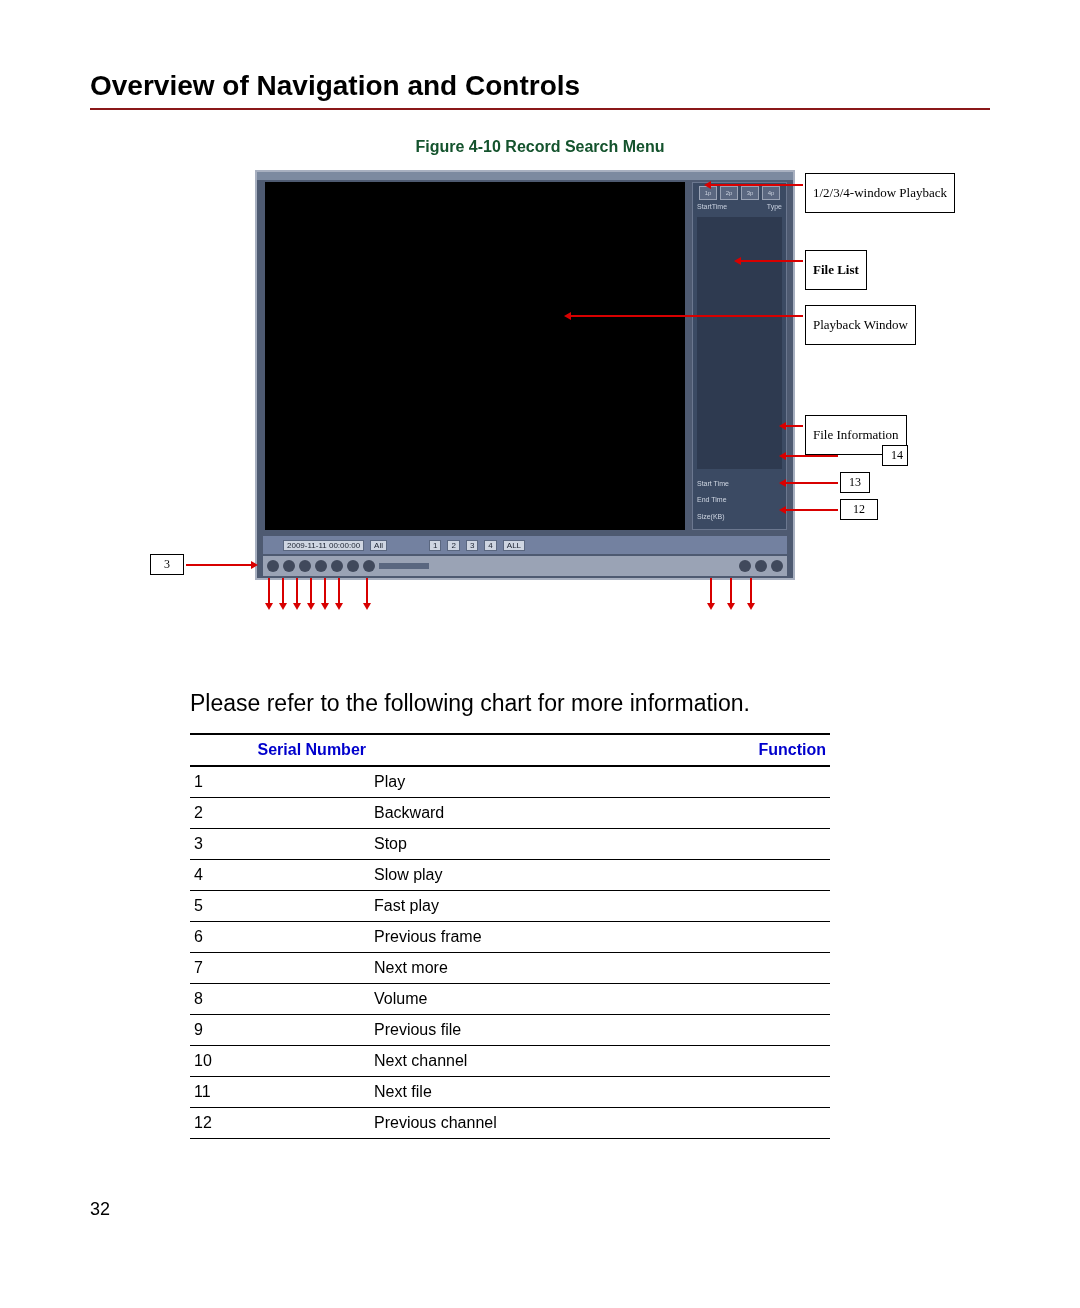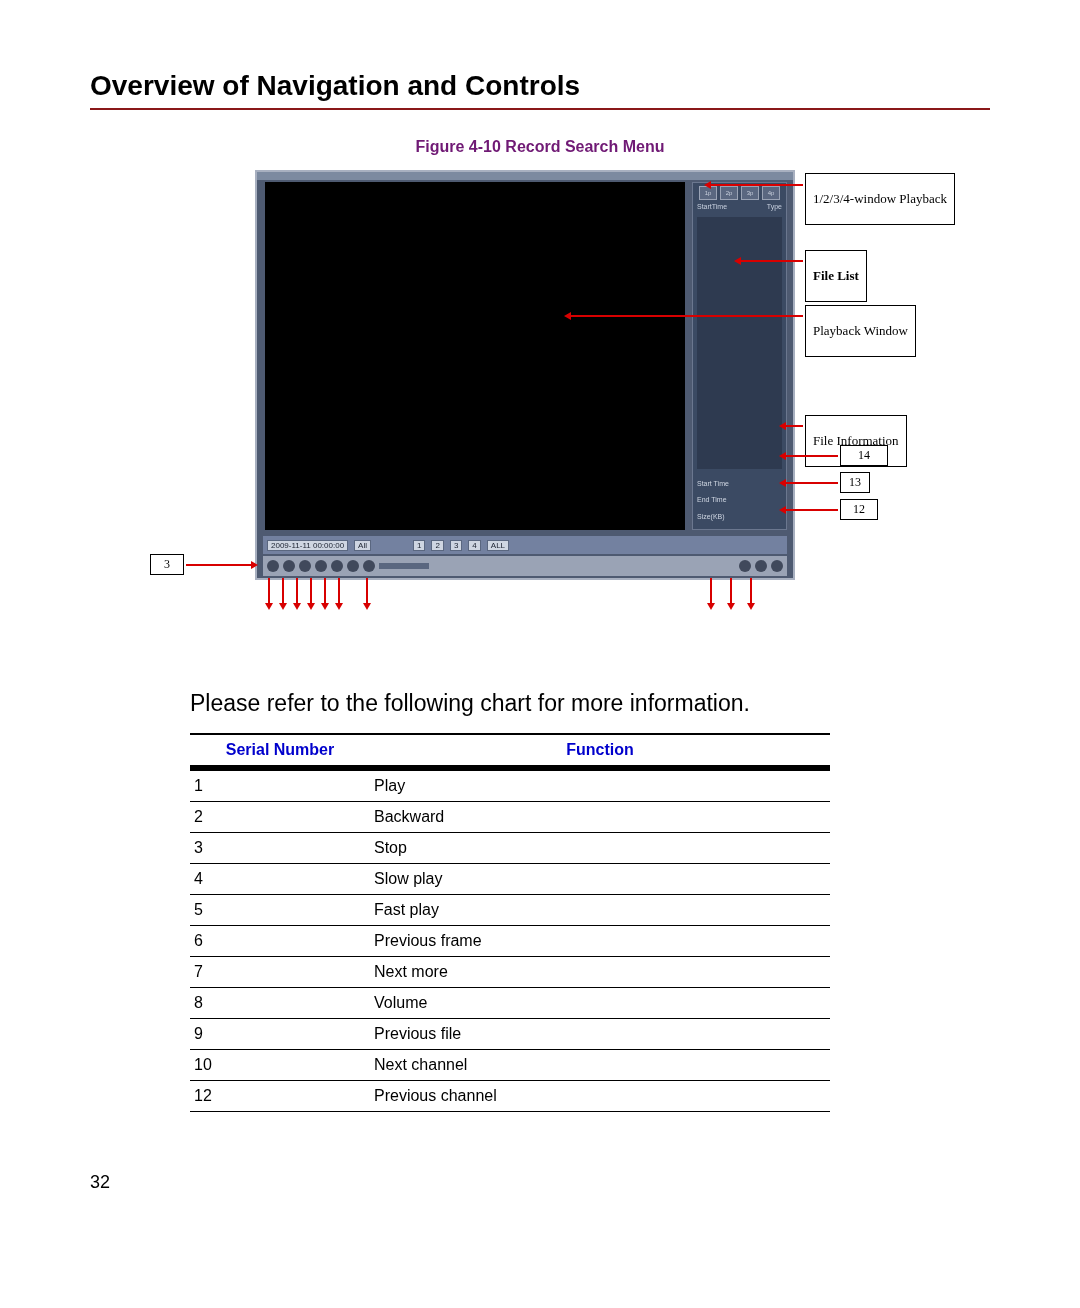--- a/index.html
+++ b/index.html
@@ -1,61 +1,61 @@
 <!DOCTYPE html>
 <html><head>
 <meta charset="utf-8">
 <style>
   * { box-sizing: border-box; margin: 0; padding: 0; }
   html, body { width: 1080px; background: #fff; font-family: Arial, Helvetica, sans-serif; color: #000; }
   .page { padding: 70px 90px 40px 90px; }
   .section-title { font-size: 28px; font-weight: 700; margin-bottom: 6px; }
   .headline-rule { border: none; border-top: 2px solid #8a1819; margin-bottom: 28px; }
-  .figure-caption { text-align: center; font-size: 16px; font-weight: bold; color: #701a75; margin-bottom: 14px; }
+  .figure-caption { text-align: center; font-size: 16px; font-weight: bold; color: #14532d; margin-bottom: 14px; }
 
   .figure-wrap { position: relative; width: 780px; height: 500px; margin: 0 auto 20px auto; }
 
   
   .player { position: absolute; left: 105px; top: 0; width: 540px; height: 410px; border: 2px solid #a8b0c0; background: #4e5a71; }
   .player-top { position: absolute; top: 0; left: 0; right: 0; height: 8px; background: #7c8aa0; }
   .video-area { position: absolute; left: 8px; top: 10px; width: 420px; height: 348px; background: #000; }
   .side-panel { position: absolute; right: 6px; top: 10px; width: 95px; height: 348px; background: #3b4a63; border: 1px solid #6b778f; }
   .win-btns { position: absolute; top: 3px; left: 6px; right: 6px; height: 14px; display: flex; gap: 3px; }
   .wb { flex: 1; background: #5a6780; border: 1px solid #9aa3b5; font-size: 6px; color: #c7cedb; display: flex; align-items: center; justify-content: center; }
   .side-head { position: absolute; top: 20px; left: 4px; right: 4px; height: 12px; font-size: 7px; color: #c8d0df; display: flex; justify-content: space-between; }
   .side-list { position: absolute; top: 34px; left: 4px; right: 4px; bottom: 60px; background: #2e3a50; }
   .side-info { position: absolute; bottom: 4px; left: 4px; right: 4px; height: 50px; font-size: 7px; color: #cfd6e2; display: flex; flex-direction: column; justify-content: space-around; }
   .time-row { display: flex; justify-content: space-between; }
 
-  .status-bar { position: absolute; left: 6px; right: 6px; top: 364px; height: 18px; background: #7381a0; display: flex; align-items: center; gap: 6px; padding: 0 4px; font-size: 8px; color: #1b2230; }
+  .status-bar { position: absolute; left: 6px; right: 6px; top: 364px; height: 18px; background: #7381a0; display: flex; align-items: center; gap: 6px; padding: 0 20px; font-size: 8px; color: #1b2230; }
   .sb-seg { background: #cfd6e2; padding: 0 3px; border: 1px solid #5a6780; }
   .ctrl-bar { position: absolute; left: 6px; right: 6px; top: 384px; height: 20px; background: #9aa3b5; display: flex; align-items: center; gap: 5px; padding: 0 4px; }
   .ctrl-left { display: flex; gap: 4px; align-items: center; }
   .ctrl-right { display: flex; gap: 4px; align-items: center; margin-left: auto; }
   .cbtn { width: 12px; height: 12px; background: #40495c; border-radius: 50%; }
   .vol { width: 50px; height: 6px; background: #5a6780; }
 
   
-  .callout { position: absolute; background: #fff; border: 1px solid #000; font-family: "Times New Roman", serif; font-size: 13px; padding: 17px 7px; white-space: nowrap; }
+  .callout { position: absolute; background: #fff; border: 1px solid #000; font-family: "Times New Roman", serif; font-size: 13px; padding: 11px 7px; white-space: nowrap; }
   .small { font-size: 12px; padding: 2px 8px; text-align: center; }
 
   
   .line { position: absolute; background: #d80000; height: 2px; }
   .line-v { position: absolute; background: #d80000; width: 2px; }
   .arrow-r::after { content: ""; position: absolute; right: -6px; top: -3px; border-left: 7px solid #d80000; border-top: 4px solid transparent; border-bottom: 4px solid transparent; }
   .arrow-l::after { content: ""; position: absolute; left: -6px; top: -3px; border-right: 7px solid #d80000; border-top: 4px solid transparent; border-bottom: 4px solid transparent; }
   .arrow-d::after { content: ""; position: absolute; bottom: -6px; left: -3px; border-top: 7px solid #d80000; border-left: 4px solid transparent; border-right: 4px solid transparent; }
 
   
   .num-box { position: absolute; background: #fff; border: 1px solid #000; font-family: "Times New Roman", serif; font-size: 13px; padding: 3px 6px; }
 
   .caption-text { font-size: 23px; margin: 8px 0 16px 100px; }
 
   table.func { width: 640px; margin-left: 100px; border-collapse: collapse; font-size: 16px; }
-  table.func th { text-align: center; color: #0000cc; font-weight: bold; padding: 6px 4px; border-top: 2px solid #000; border-bottom: 6px solid #000000; }
+  table.func th { text-align: right; color: #0000cc; font-weight: bold; padding: 6px 4px; border-top: 2px solid #000; border-bottom: 2px solid #000000; }
   table.func td { padding: 6px 4px; border-bottom: 1px solid #000; }
   table.func th:first-child, table.func td:first-child { width: 180px; }
 
   .page-num { margin-top: 60px; font-size: 18px; }
 </style>
 </head>
 <body>
 
 <div class="page">
   <h1 class="section-title">Overview of Navigation and Controls</h1>
@@ -121,21 +121,21 @@
           <div class="cbtn"></div>
           <div class="cbtn"></div>
         </div>
       </div>
     </div>
 
     <div class="callout" style="left:655px; top:3px;">1/2/3/4-window Playback</div>
     <div class="callout" style="left:655px; top:80px;font-weight:bold;">File List</div>
     <div class="callout" style="left:655px; top:135px;">Playback Window</div>
     <div class="callout" style="left:655px; top:245px;">File Information</div>
-    <div class="callout small" style="left:690px; top:275px; width:48px;">14</div>
+    <div class="callout small" style="left:732px; top:275px; width:26px;">14</div>
     <div class="callout small" style="left:690px; top:302px; width:30px;">13</div>
     <div class="callout small" style="left:690px; top:329px; width:38px;">12</div>
 
     <div class="callout small" style="left:0px; top:384px; width:34px;">3</div>
 
     <div class="line arrow-l" style="left:560px; top:14px; width:93px;"></div>
     <div class="line arrow-l" style="left:590px; top:90px; width:63px;"></div>
     <div class="line arrow-l" style="left:420px; top:145px; width:233px;"></div>
     <div class="line arrow-l" style="left:635px; top:255px; width:18px;"></div>
     <div class="line arrow-l" style="left:635px; top:285px; width:53px;"></div>
@@ -200,20 +200,24 @@
         </tr>
       <tr>
           <td>9</td>
           <td>Previous file</td>
         </tr>
       <tr>
           <td>10</td>
           <td>Next channel</td>
         </tr>
       <tr>
+          <td>11</td>
+          <td>Next file</td>
+        </tr>
+      <tr>
           <td>12</td>
           <td>Previous channel</td>
         </tr>
     </tbody>
   </table>
 
   <div class="page-num">32</div>
 </div>
 
 </body></html>

